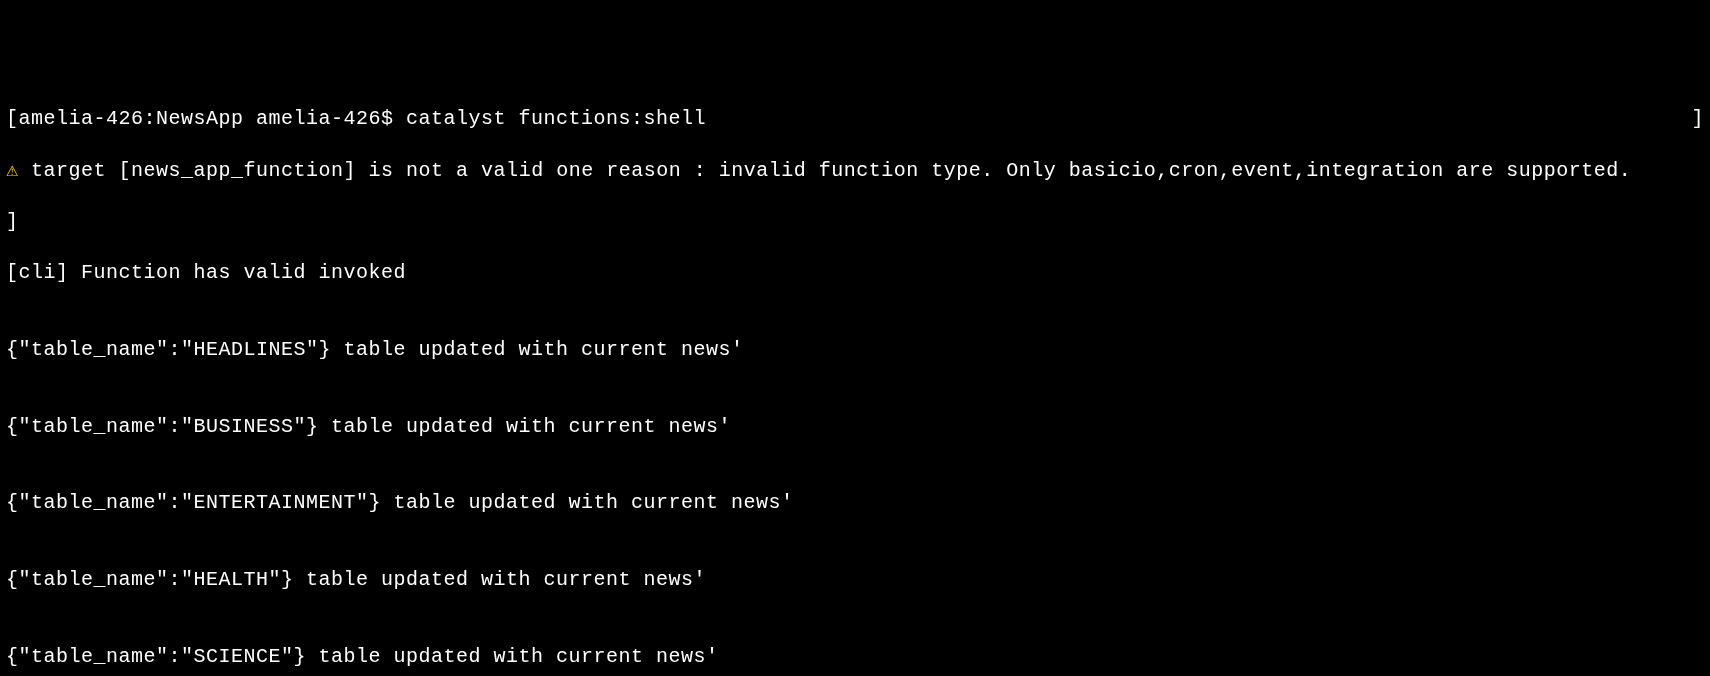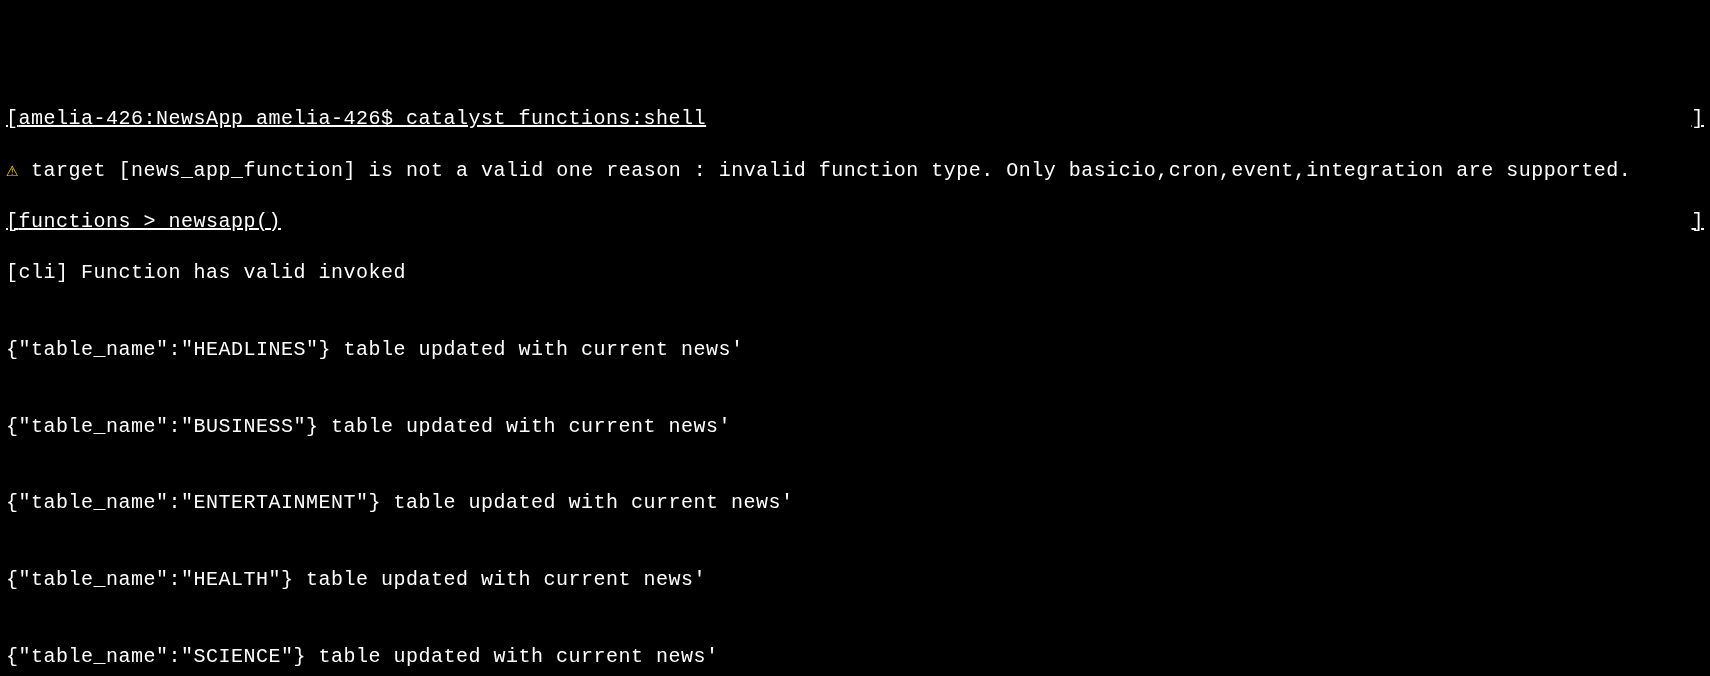--- a/index.html
+++ b/index.html
@@ -33,35 +33,33 @@
     .prompt-left {
       flex: 0 0 auto;
     }
     .prompt-right {
       flex: 0 0 auto;
     }
     .cmd-line {
       display: flex;
       justify-content: space-between;
       width: 100%;
-      text-decoration: underline;
     }
   </style>
 </head>
 <body>
 
 
 
 <div class="cmd-line">
   <span class="prompt-left"><span class="bracket">[</span><span>amelia-426:NewsApp amelia-426$ </span><span>catalyst functions:shell</span></span>
   <span class="prompt-right bracket">]</span>
 </div>
 <div class="line"><span class="warning-icon">⚠</span><span> target [news_app_function] is not a valid one reason : invalid function type. Only basicio,cron,event,integration are supported.</span></div>
 <div class="cmd-line">
-  <span class="prompt-left"><span class="bracket">[</span><span>functions &gt; newsapp()</span></span>
   <span class="prompt-right bracket">]</span>
 </div>
 <div class="line">[cli] Function has valid invoked</div>
 <div class="line"></div>
 <div class="line">{"table_name":"HEADLINES"} table updated with current news'</div>
 <div class="line"></div>
 <div class="line">{"table_name":"BUSINESS"} table updated with current news'</div>
 <div class="line"></div>
 <div class="line">{"table_name":"ENTERTAINMENT"} table updated with current news'</div>
 <div class="line"></div>

